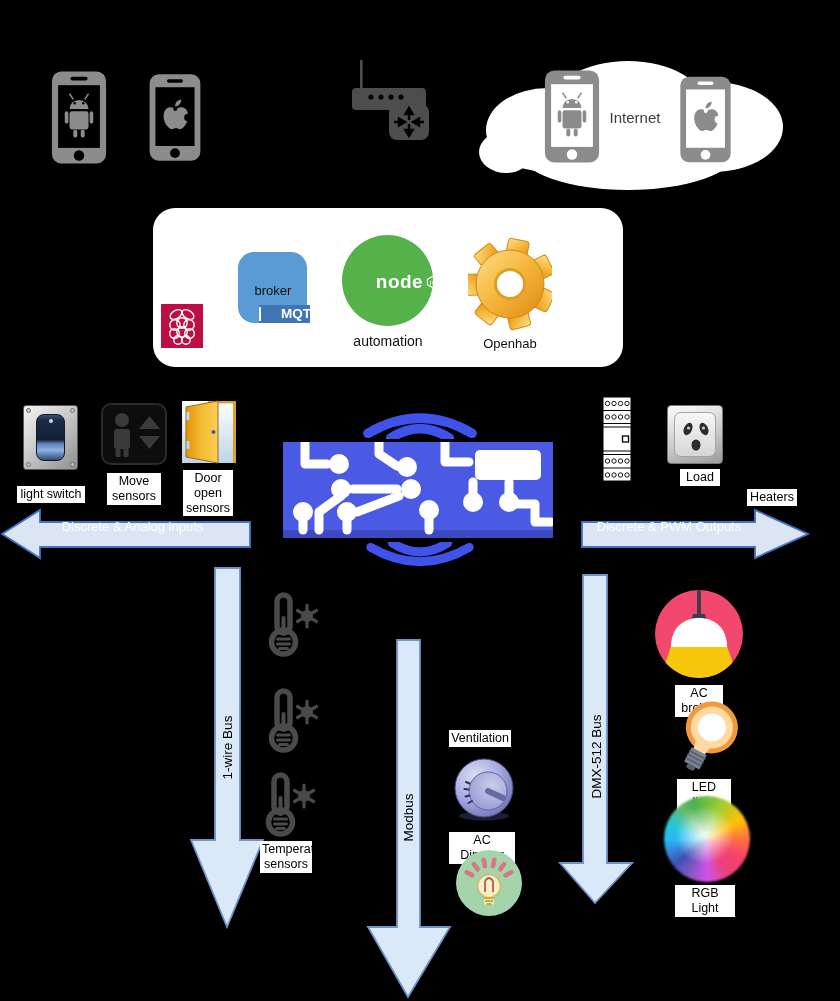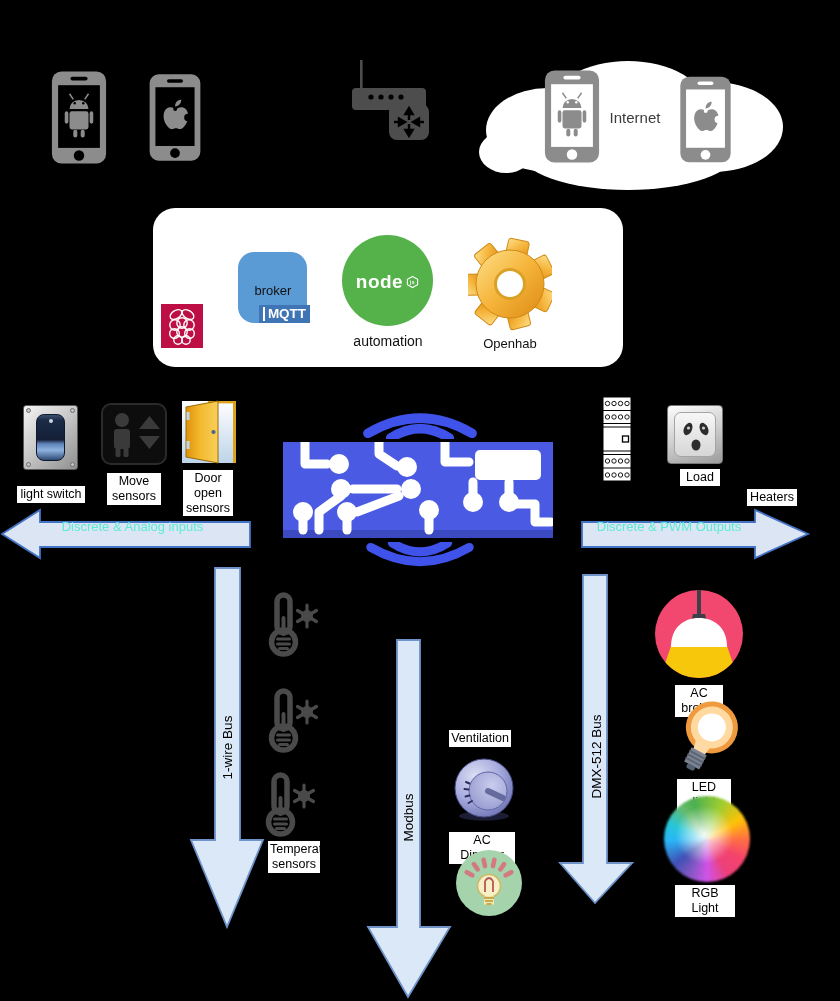--- a/index.html
+++ b/index.html
@@ -1,28 +1,28 @@
 <!DOCTYPE html>
 <html><head>
 <meta charset="utf-8">
 <style>
   html,body{margin:0;padding:0;background:#000;}
   body{font-family:"Liberation Sans",sans-serif;}
   #stage{position:relative;width:840px;height:1001px;background:#000;overflow:hidden;text-decoration:underline;}
   .abs{position:absolute;}
   .chip{position:absolute;background:#fff;color:#000;font-size:12.5px;line-height:1.18;text-align:center;padding:1px 2px;box-sizing:border-box;}
-  .arrow-label{position:absolute;color:#5eead4;font-size:13px;text-align:center;}
+  .arrow-label{position:absolute;color:#ffffff;font-size:13px;text-align:center;}
   .vlabel{position:absolute;color:#000;font-size:13.5px;text-align:center;transform:rotate(-90deg);transform-origin:center;}
   .plain-label{position:absolute;color:#111;text-align:center;}
   .hub-box{position:absolute;left:153px;top:208px;width:470px;height:159px;background:#fff;border-radius:22px;}
   .mqtt-sq{position:absolute;left:238px;top:252px;width:69px;height:71px;background:#5b9bd5;border-radius:16px;}
   .mqtt-banner{position:absolute;left:259px;top:305px;width:51px;height:18px;background:#3f74b5;color:#fff;font-weight:bold;font-size:13.5px;line-height:18px;text-align:center;}
-  .mqtt-banner span{border-left:2.5px solid #fff;padding-left:3px;display:inline-block;line-height:14px;}
+  .mqtt-banner span{border-left:2.5px solid #fff;padding-left:20px;display:inline-block;line-height:14px;}
   .node-circle{position:absolute;left:342px;top:235px;width:91px;height:91px;border-radius:50%;background:#55b149;}
-  .node-row{position:absolute;left:342px;top:271px;width:91px;display:flex;align-items:center;justify-content:center;gap:3px;color:#fff;font-weight:bold;font-size:19px;letter-spacing:.5px;}
+  .node-row{position:absolute;left:342px;top:271px;width:91px;display:flex;align-items:center;justify-content:center;gap:3px;color:#fff;font-weight:bold;font-size:19px;letter-spacing:.5px;padding-left:20px;}
   .wall-switch{position:absolute;left:23px;top:405px;width:55px;height:65px;border:1px solid #5a5a5a;border-radius:3px;background:linear-gradient(135deg,#f4f4f4,#cacaca 45%,#8f8f8f);box-sizing:border-box;}
   .ws-screw{position:absolute;width:5px;height:5px;border-radius:50%;background:#c4c4c4;border:1px solid #6f6f6f;box-sizing:border-box;}
   .ws-rocker{position:absolute;left:12px;top:8px;width:29px;height:47px;border-radius:8px;border:1.5px solid #0e1a2e;background:linear-gradient(180deg,#3a4e6e 0%,#1b2b47 12%,#141f36 55%,#5f83b8 64%,#8fb3e0 78%,#2e4a73 100%);box-sizing:border-box;}
   .ws-dot{position:absolute;left:12px;top:4px;width:4px;height:4px;border-radius:50%;background:#c9d4e4;}
   .move-box{position:absolute;left:101px;top:403px;width:66px;height:62px;background:#0d0d0d;border:2px solid #2b2b2b;border-radius:10px;box-sizing:border-box;}
   .door-box{position:absolute;left:178px;top:399px;width:60px;height:66px;}
   .outlet{position:absolute;left:667px;top:405px;width:56px;height:59px;border:1px solid #777;border-radius:4px;background:linear-gradient(160deg,#fdfdfd,#cfcfcf 50%,#9b9b9b);box-sizing:border-box;}
   .outlet-in{position:absolute;left:6px;top:6px;width:42px;height:45px;border:1px solid #a5a5a5;border-radius:7px;background:linear-gradient(#f7f7f7,#d6d6d6);box-sizing:border-box;}
   .rgb-sphere{position:absolute;left:664px;top:796px;width:86px;height:86px;border-radius:50%;
     background:
@@ -430,21 +430,21 @@
         <line x1="31.5" y1="56.5" x2="39.5" y2="56.5" stroke-width="3"></line>
         <circle cx="59" cy="24" r="4.5" stroke-width="3"></circle>
         <g stroke-width="3.2">
           <line x1="59" y1="13" x2="59" y2="35"></line>
           <line x1="49.5" y1="18.5" x2="68.5" y2="29.5"></line>
           <line x1="49.5" y1="29.5" x2="68.5" y2="18.5"></line>
         </g>
       </g>
     </svg>
   </div>
-  <div class="chip" style="left:268px;top:841px;width:52px">Temperature sensors</div>
+  <div class="chip" style="left:260px;top:841px;width:52px">Temperature sensors</div>
 
   <div class="chip" style="left:449px;top:730px;width:62px">Ventilation</div>
   <div class="abs" style="left:453px;top:757px;width:62px;height:64px">
     <svg width="62" height="64" viewBox="0 0 62 64">
       <defs>
         <radialGradient id="vg1" cx=".35" cy=".3" r=".9">
           <stop offset="0" stop-color="#dcdff2"></stop>
             <stop offset=".45" stop-color="#a9ade0"></stop>
             <stop offset=".85" stop-color="#7075b5"></stop>
             <stop offset="1" stop-color="#585c97"></stop>

